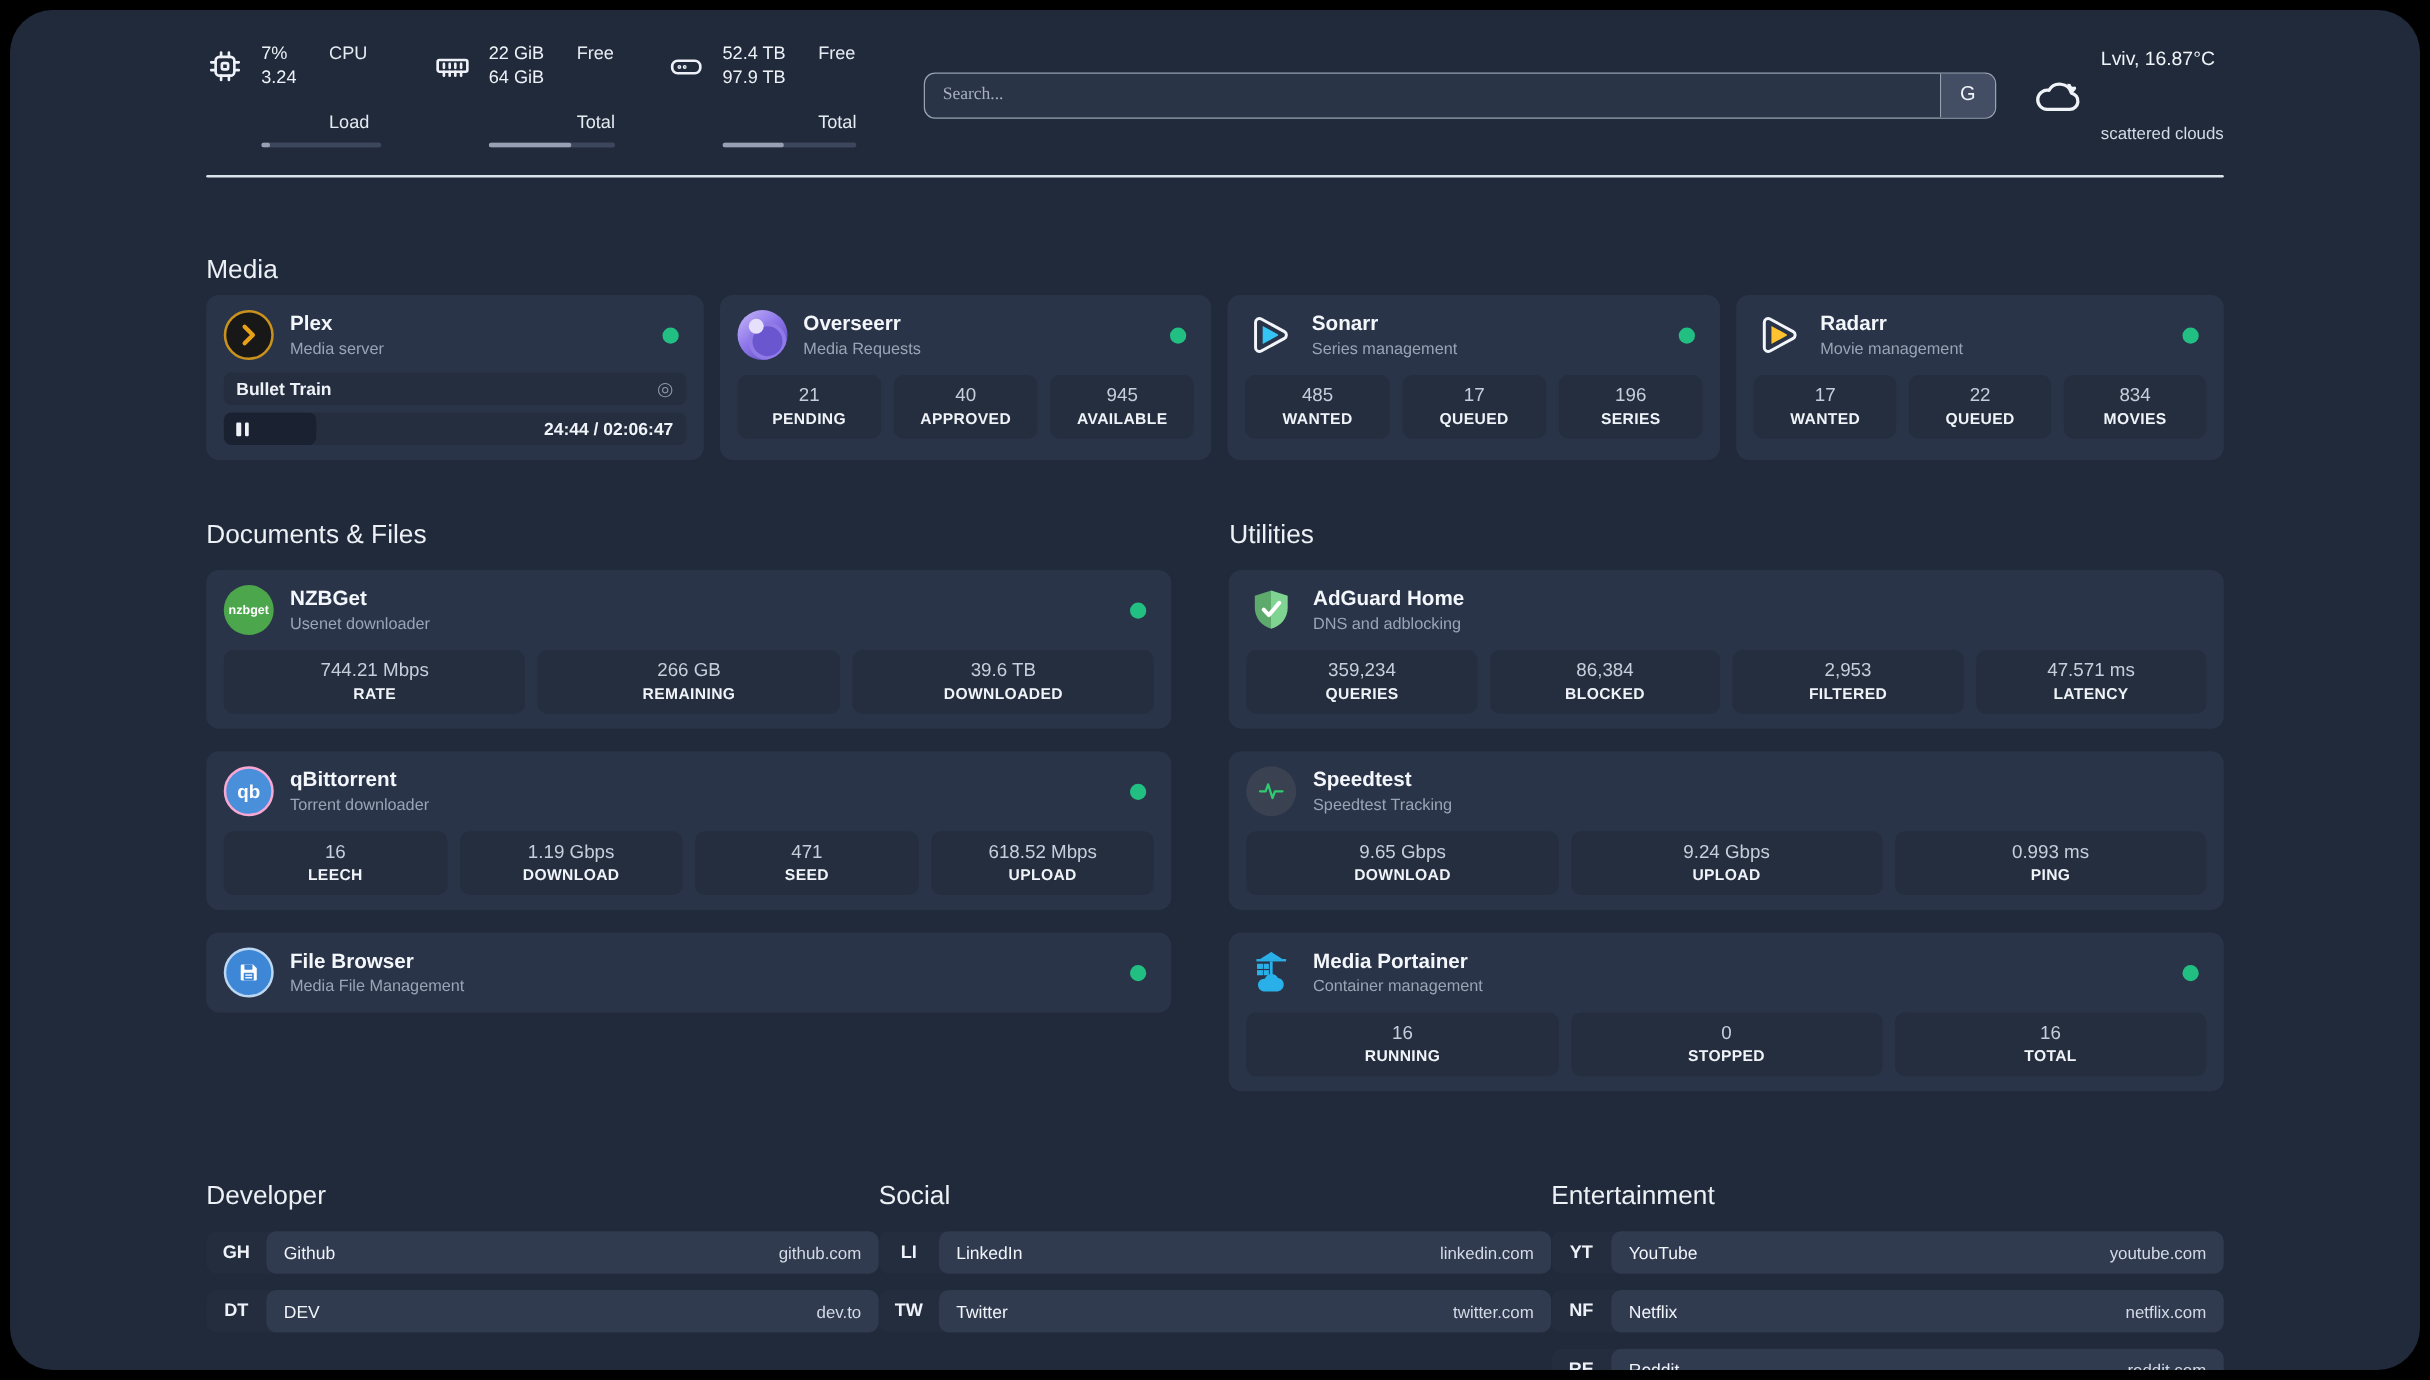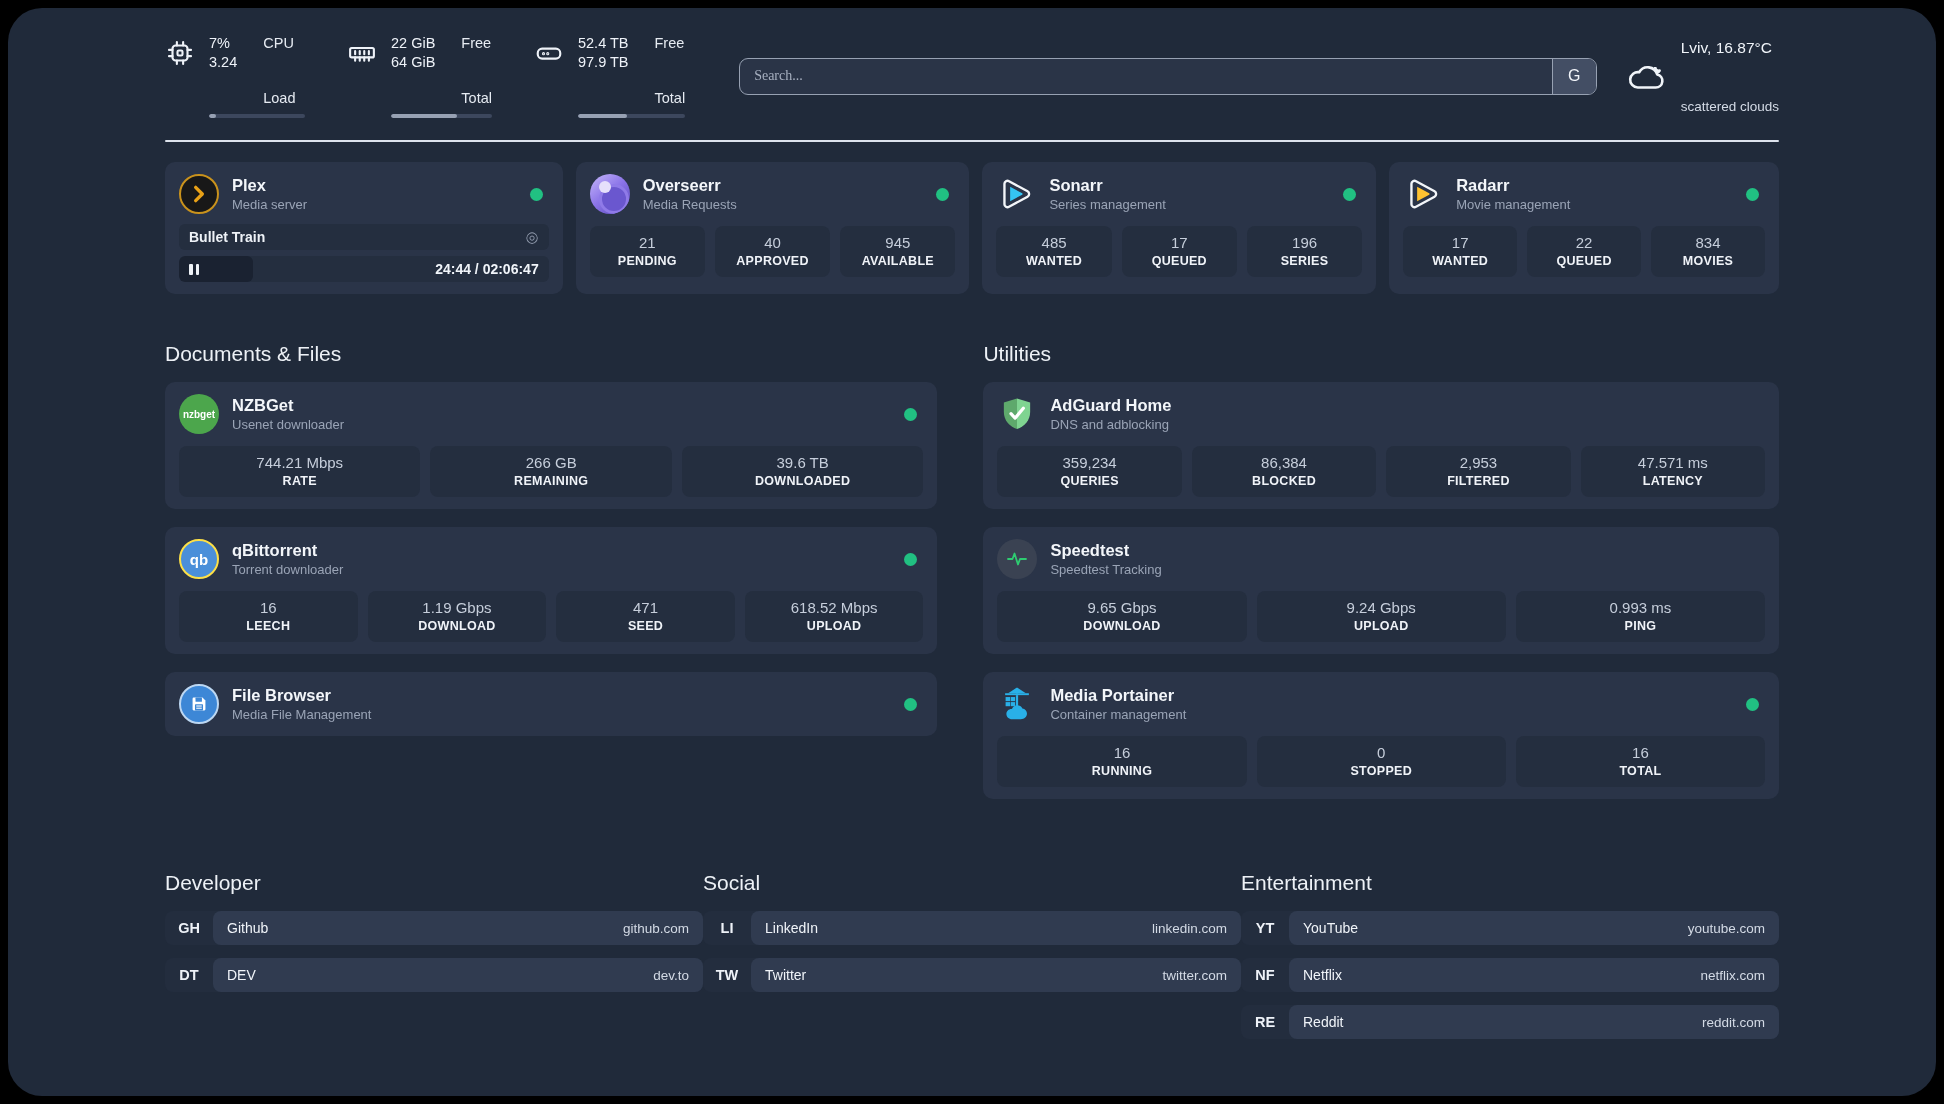--- a/index.html
+++ b/index.html
@@ -26,21 +26,21 @@
   .weather { display:flex; align-items:center; gap:14px; }
   .weather .wtxt { display:flex; flex-direction:column;gap:40px; }
   .wline1 { color:#f0f4f9; font-size:15.5px; }
   .wline2 { color:#d4dbe6; font-size:13.5px; margin-top:2px; }
 
   .divider { margin-top:22px; height:2px; background:#dde3ec; border-radius:1px; }
 
   
   .section-title { color:#edf1f6; font-size:21px; font-weight:500; }
   .media-title { margin-top:62px; }
-  .media-grid { display:grid; grid-template-columns:1.01fr 1fr 1fr 0.99fr; gap:13px; margin-top:20px; }
+  .media-grid { display:grid; grid-template-columns:1.01fr 1fr 1fr 0.99fr; gap:13px; margin-top:8px; }
 
   .two-col { display:grid; grid-template-columns:1fr 1.03fr; column-gap:46px; margin-top:48px; }
   .col-stack { display:flex; flex-direction:column; gap:18px; margin-top:16px; }
 
   
   .card { background:#2a3448; border-radius:10px; padding:12px 14px; cursor:pointer; }
   .card-head { display:flex; align-items:center; }
   .app-icon { width:40px; height:40px; border-radius:50%; flex:none; display:flex; align-items:center; justify-content:center; margin-right:13px; }
   .card-titles { display:flex; flex-direction:column; }
   .card-title { color:#f3f6fa; font-size:16.5px; font-weight:600; }
@@ -62,21 +62,21 @@
   .pause-icon i { display:block; width:3.5px; height:11px; background:#eef2f7; border-radius:1px; }
   .np-time { position:absolute; right:10px; top:0; bottom:0; display:flex; align-items:center; color:#f0f4f9; font-size:14px; font-weight:600; }
 
   
   .plex-icon { background:#181818; border:2px solid #c9921c; }
   .overseerr-icon { background:linear-gradient(140deg,#c7b8fb 0%,#8b74e8 48%,#5747b8 100%); position:relative; overflow:hidden; }
   .overseerr-icon::after { content:""; position:absolute; width:24px; height:24px; border-radius:50%; background:#6a57cf; border:3px solid #8f7ae8; left:9px; top:10px; }
   .overseerr-icon::before { content:""; position:absolute; width:12px; height:12px; border-radius:50%; background:#e6e0fb; left:9px; top:7px; z-index:1; }
   .plain-icon { border-radius:0; }
   .nzbget-icon { background:#4ca64c; color:#fff; font-size:10px; font-weight:700; }
-  .qb-icon { background:#4a8fd9; border:2px solid #fde047; color:#fff; font-size:15px; font-weight:700; }
+  .qb-icon { background:#4a8fd9; border:2px solid #f9a8d4; color:#fff; font-size:15px; font-weight:700; }
   .fb-icon { background:#3d87d6; border:2px solid #bcd7f2; }
   .speed-icon { background:#3a4252; }
 
   
   .links-grid { display:grid; grid-template-columns:1fr 1fr 1fr; margin-top:72px; }
   .link-rows { display:flex; flex-direction:column; gap:13px; margin-top:16px; }
   .link-row { position:relative; height:34px; background:#232d3e; border-radius:8px; cursor:pointer; }
   .link-abbr { position:absolute; left:0; top:0; bottom:0; width:48px; display:flex; align-items:center; justify-content:center; color:#eef2f8; font-size:14.5px; font-weight:600; }
   .link-bar { position:absolute; left:48px; right:0; top:0; bottom:0; background:#303b50; border-radius:8px; display:flex; align-items:center; padding:0 14px; }
   .link-name { color:#f0f4f9; font-size:14px; }
@@ -172,20 +172,21 @@
       </svg>
       <div class="wtxt">
         <span class="wline1">Lviv, 16.87°C</span>
         <span class="wline2">scattered clouds</span>
       </div>
     </div>
   </div>
 
   <div class="divider"></div>
 
+  <div class="section-title media-title">Media</div>
 
   <div class="media-grid">
 
     <div class="card">
       <div class="card-head">
         <span class="app-icon plex-icon">
           <svg width="20" height="20" viewBox="0 0 24 24" fill="none" stroke="#e8a117" stroke-width="4" stroke-linecap="round" stroke-linejoin="round">
                 <path d="M8 4l8 8-8 8"></path>
               </svg>
         </span>

